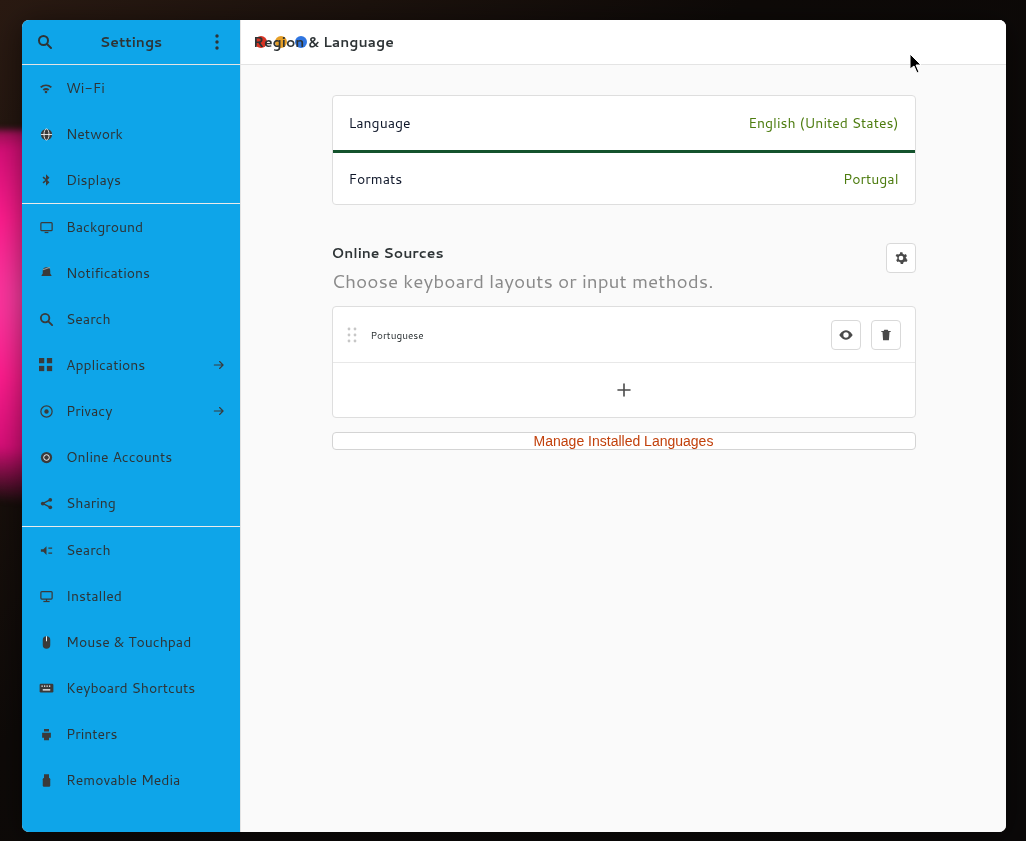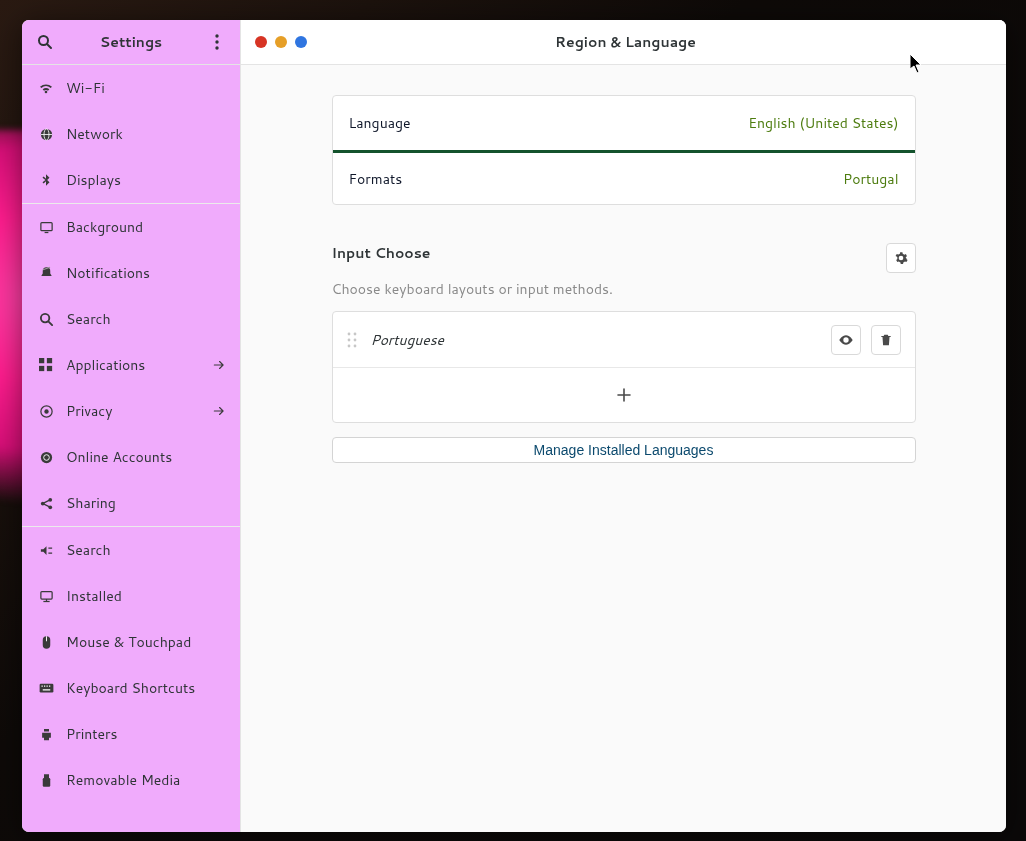--- a/index.html
+++ b/index.html
@@ -34,21 +34,21 @@
     overflow: hidden;
     z-index: 2;
     box-shadow: 0 4px 30px rgba(0,0,0,0.5);
   }
   
   .sidebar {
     width: 219px;
     border-right: 1px solid #e4e4e4;
     display: flex;
     flex-direction: column;
-    background: #f0abfc;
+    background: #0ea5e9;
   }
   .sidebar-header {
     height: 45px;
     display: flex;
     align-items: center;
     padding: 0 10px;
     border-bottom: 1px solid #e4e4e4;
     position: relative;
   }
   .sidebar-header .search-btn,
@@ -114,22 +114,22 @@
   }
   .dot {
     width: 12px; height: 12px; border-radius: 50%;
     cursor:pointer;
   }
   .dot.red { background:#d73424; }
   .dot.orange { background:#e69f27; }
   .dot.blue { background:#2f75e0; }
   .content-header .ctitle {
     position: absolute;
-    left: 4px; right: 0;
-    text-align: center;
+    left: 12px; right: 0;
+    text-align: left;
     font-weight: 600;
     font-size: 14px;
     pointer-events: none;
   }
   .content-body {
     flex: 1;
     overflow-y: auto;
     padding: 30px 0 30px 0;
   }
   .center-col {
@@ -155,22 +155,22 @@
   .section-header {
     margin-top: 38px;
     display: flex;
     align-items: flex-start;
   }
   .section-header .text { flex:1; }
   .section-header .title {
     font-weight: 700; font-size: 14px; color:#2e3436;
   }
   .section-header .sub {
-    margin-top: 16px;
-    font-size: 14px; color:#8a8a8a;
+    margin-top: 4px;
+    font-size: 19px; color:#8a8a8a;
   }
   .gear-btn {
     width: 30px; height: 30px;
     border: 1px solid #d9d9d9;
     border-radius: 4px;
     background: #ffffff;
     display:flex; align-items:center; justify-content:center;
     cursor:pointer;
     color:#4a4a4a;
   }
@@ -186,47 +186,47 @@
     padding: 0 14px;
   }
   .input-row + .input-row,
   .add-row { border-top: 1px solid #e8e8e8; }
   .drag-handle {
     color:#c7c7c7;
     margin-right: 14px;
     cursor: grab;
     display:flex;
   }
-  .input-row .name { flex:1; font-size:14px;font-style:italic; }
+  .input-row .name { flex:1; font-size:10px; }
   .row-actions { display:flex; gap:10px; }
   .row-btn {
     width: 30px; height: 30px;
     border: 1px solid #d9d9d9;
     border-radius: 4px;
     background: #ffffff;
     display:flex; align-items:center; justify-content:center;
     cursor:pointer;
     color:#4a4a4a;
   }
   .add-row {
     height: 55px;
     display:flex; align-items:center; justify-content:center;
     cursor:pointer;
     color:#4a4a4a;
   }
   .manage-btn {
     margin-top: 14px;
     width: 100%;
-    height: 26px;
+    height: 18px;
     border: 1px solid #d4d4d4;
     border-radius: 4px;
     background: #ffffff;
     cursor:pointer;
     font-size: 14px;
-    color:#0c4a6e;
+    color:#c2410c;
   }
   .cursor-pointer {
     position:absolute;
     left: 910px; top: 54px;
     z-index: 10;
     pointer-events: none;
   }
   svg { display:block; }
 </style>
 </head>
@@ -449,21 +449,21 @@
             <div class="v">English (United States)</div>
           </div>
           <div class="row">
             <div class="k">Formats</div>
             <div class="v">Portugal</div>
           </div>
         </div>
 
         <div class="section-header">
           <div class="text">
-            <div class="title">Input Choose</div>
+            <div class="title">Online Sources</div>
             <div class="sub">Choose keyboard layouts or input methods.</div>
           </div>
           <div class="gear-btn">
             <span>
               <svg width="14" height="14" viewBox="0 0 24 24">
                   <path fill="#4a4a4a" d="M12 8a4 4 0 1 0 0 8 4 4 0 0 0 0-8zm9.4 4c0 .6-.1 1.1-.2 1.7l2.1 1.6-2 3.5-2.5-1a8 8 0 0 1-2.9 1.7l-.4 2.6h-4l-.4-2.6a8 8 0 0 1-2.9-1.7l-2.5 1-2-3.5 2.1-1.6c-.1-.6-.2-1.1-.2-1.7s.1-1.1.2-1.7L2.7 8.7l2-3.5 2.5 1a8 8 0 0 1 2.9-1.7L10.5 2h4l.4 2.6a8 8 0 0 1 2.9 1.7l2.5-1 2 3.5-2.1 1.6c.1.6.2 1.1.2 1.6z"></path>
                 </svg>
             </span>
           </div>
         </div>

